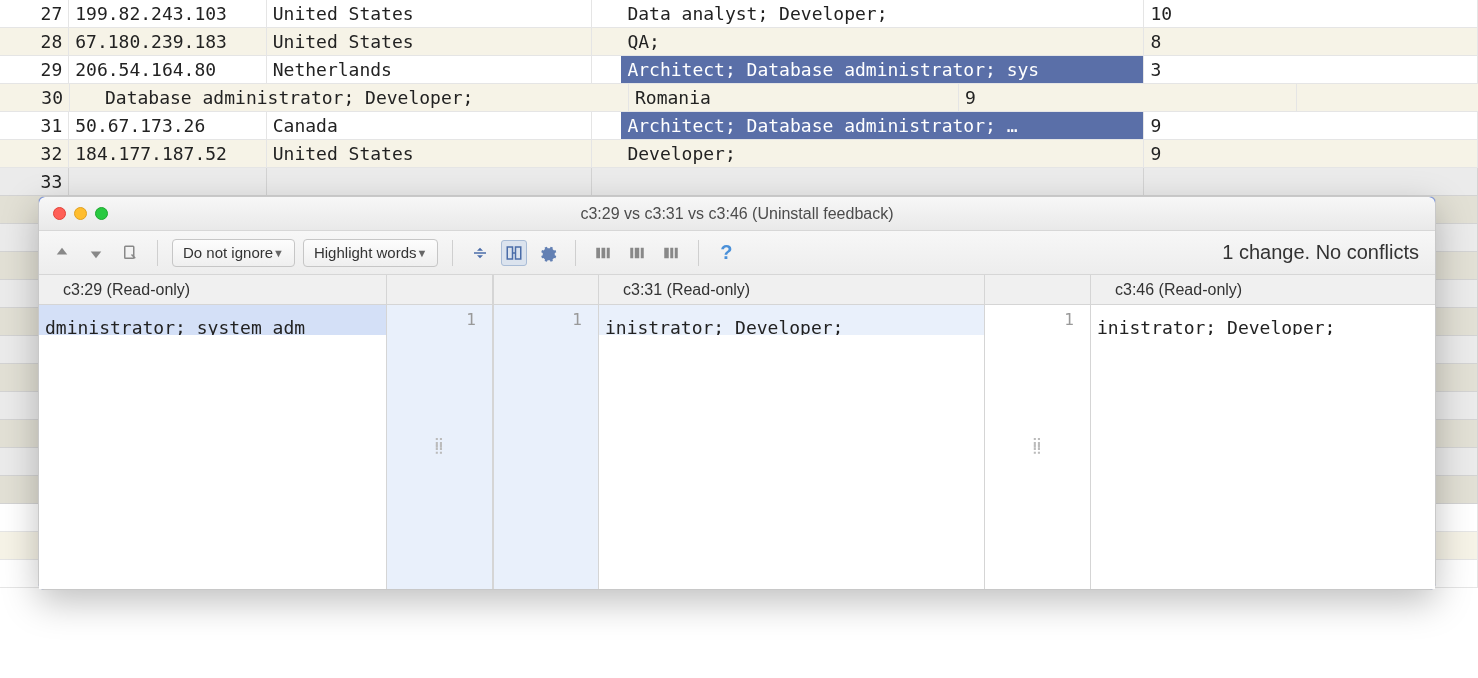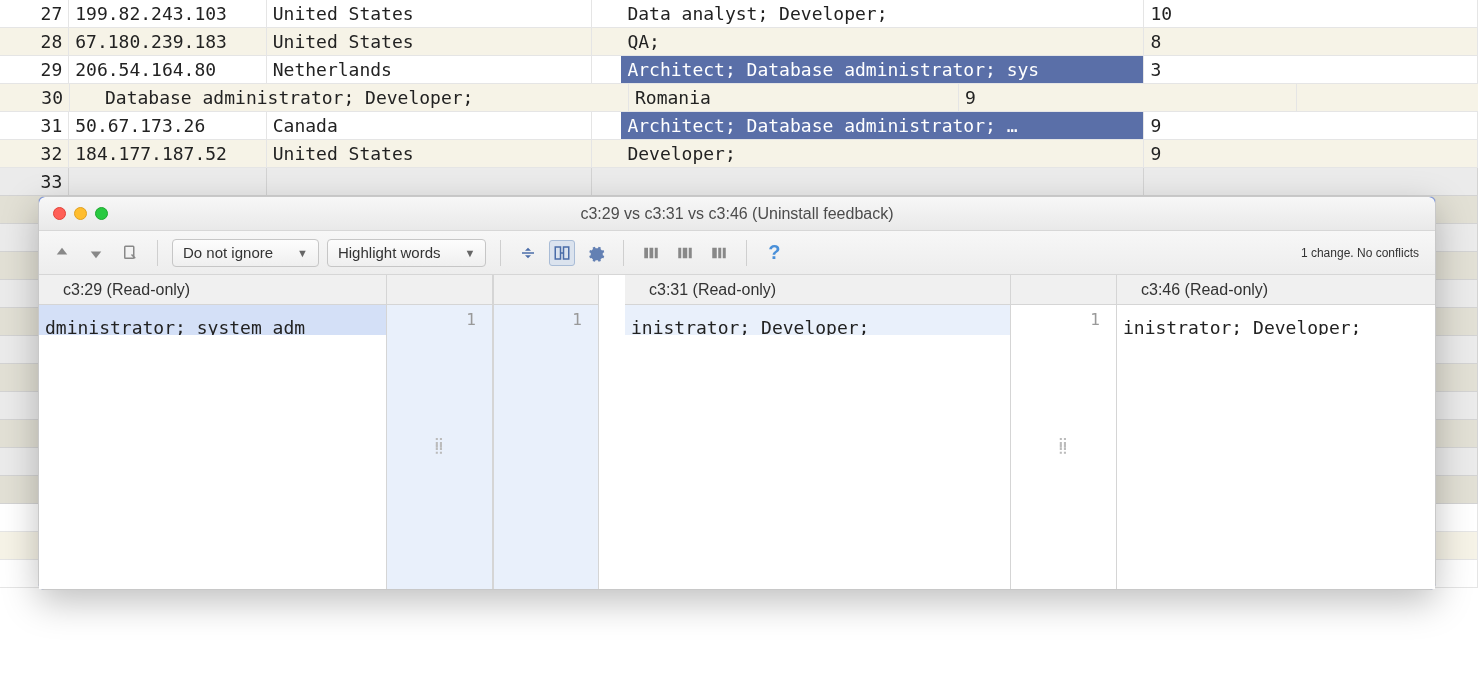--- a/index.html
+++ b/index.html
@@ -73,43 +73,43 @@
     border-bottom:1px solid #d6d6d6;
   }
   .tb-sep { width:1px; height:26px; background:#cfcfcf; margin:0 6px; }
   .tb-btn { width:26px; height:26px; display:inline-flex; align-items:center; justify-content:center; color:#888; }
   .tb-btn svg { width:18px; height:18px; }
   .tb-btn.active { background:#dbe3ee; border:1px solid #a9bcd6; border-radius:3px; color:#4a6ca8; }
   .tb-dd {
     height:28px; padding:0 10px;
     background:linear-gradient(#fdfdfd,#efefef);
     border:1px solid #c6c6c6; border-radius:4px;
-    display:inline-flex; align-items:center; gap:24px;
+    display:inline-flex; align-items:center; gap:0;
     font-size:15px; color:#333;
   }
   .tb-dd .chev { font-size:11px; color:#666; }
   .tb-spacer { flex:1; }
-  .status { font-size:12px; color:#333; padding-right:6px; }
+  .status { font-size:20px; color:#333; padding-right:6px; }
 
   .panes {
     flex:1;
     display:flex;
     background:#fff;
     position:relative;
     font-family: "Menlo","Monaco",monospace;
     font-size:18px;
   }
   .pane { display:flex; flex-direction:column; border-right:1px solid #d5d5d5; }
   .pane:last-child { border-right:none; }
   .pane-header { height:30px; line-height:30px; font-size:16px; color:#333; background:#f0f0f0; border-bottom:1px solid #d5d5d5; padding-left:24px; font-family:-apple-system,Arial,sans-serif; }
   .pane-body { flex:1; position:relative; background:#fff; }
   .pane-left { width:348px; }
   .pane-mid-gutter, .pane-mid-gutter2 { width:106px; background:#f1f1f1; }
   .gutter-num { height:30px; line-height:30px; text-align:right; padding-right:16px; color:#999; font-size:16px; font-family:"Menlo",monospace; }
-  .pane-mid { width:386px;margin-left:26px; }
+  .pane-mid { width:386px; }
   .pane-right-gutter { width:106px; background:#f1f1f1; }
   .pane-right { flex:1; }
 
   .linetxt { height:30px; line-height:30px; padding:8px 6px; white-space:nowrap; overflow:hidden; font-family:"Menlo",monospace; }
   .hl-blue { background:#d4e0f7; }
   .hl-lite { background:#e9f0fb; }
   .drag-dots { position:absolute; top:50%; left:50%; transform:translate(-50%,-50%); color:#bbb; font-size:14px; letter-spacing:1px; line-height:6px; }
 
   .gutter-col { display:flex; flex-direction:column; }
   .gutter-col .pane-header { background:#f0f0f0; }

